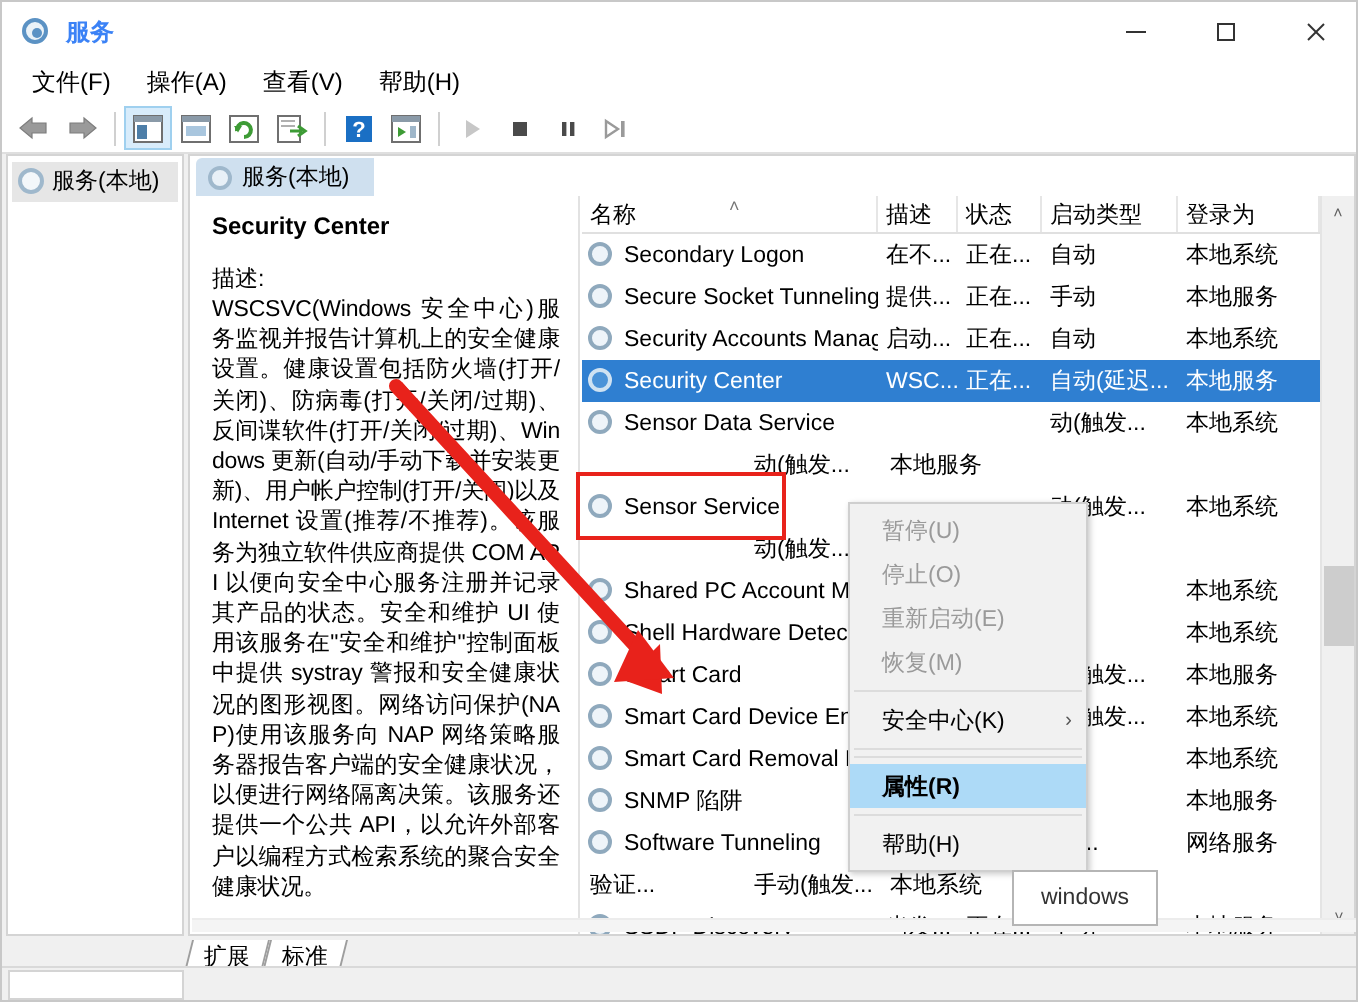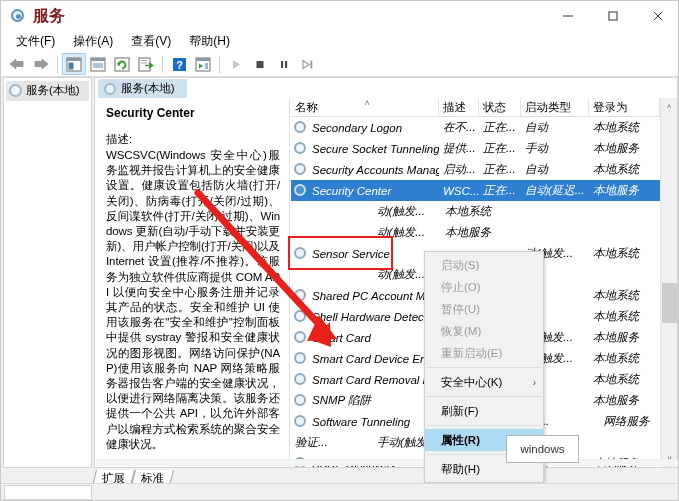--- a/index.html
+++ b/index.html
@@ -33,21 +33,21 @@
   .gear {
     position: absolute; left: 1px; top: 1px; width: 13px; height: 13px;
     border-radius: 50%;
     border: 2px solid #5b92c4;
     background: #eaf2f8;
   }
   .gear::after{
     content:""; position:absolute; left:3px; top:3px; width:5px;height:5px;
     border-radius:50%; background:#5b92c4;
   }
-  .title-text { font-size: 16px; color: #7f1d1d; font-weight: bold; }
+  .title-text { font-size: 12px; color: #3b82f6; font-weight: bold; }
   .win-buttons {
     position: absolute; right: 0; top: 0; height: 30px;
     display: flex; align-items: stretch;
   }
   .win-btn {
     width: 45px; height: 30px; display: flex; align-items: center; justify-content: center;
     color: #222; font-size: 13px; background: transparent;
   }
   .win-btn svg { display: block; }
 
@@ -151,21 +151,21 @@
     position: relative; display: flex; align-items: center;
     padding-left: 4px; border-right: 1px solid #e6e6e6;
     white-space: nowrap; overflow: hidden;
   }
   .hcell .sortmark {
     position: absolute; left: 50%; top: 0px; font-size: 9px; color: #767676;
   }
   .rows { position: relative; }
   .row {
     display: flex; height: 21px; align-items: center;
-    font-size: 11.5px; white-space: nowrap; font-style: italic;
+    font-size: 11.5px; white-space: nowrap;
   }
   .row.selected { background: #2f7fd1; color: #ffffff; }
   .cell { overflow: hidden; white-space: nowrap; padding-left: 4px; }
   .cell.name { display: flex; align-items: center; gap: 5px; padding-left: 3px; }
   .svc-gear {
     width: 13px; height: 13px; flex: none; position: relative;
   }
   .svc-gear i {
     position: absolute; left: 0; top: 0; width: 12px; height: 12px;
     border-radius: 50%; border: 2px solid #8fa9bd; background: #eef4f9;
@@ -453,20 +453,26 @@
                   <i></i>
                 </span>
                 <span>Security Center</span>
               </div>
               <div class="cell" style="width: 40px;">WSC...</div>
               <div class="cell" style="width: 42px;">正在...</div>
               <div class="cell" style="width: 68px;">自动(延迟...</div>
               <div class="cell" style="width: 71px;">本地服务</div>
             </div>
             <div class="row">
+              <div class="cell name" style="width: 148px;">
+                <span class="svc-gear">
+                  <i></i>
+                </span>
+                <span>Sensor Data Service</span>
+              </div>
               <div class="cell" style="width: 40px;"></div>
               <div class="cell" style="width: 42px;"></div>
               <div class="cell" style="width: 68px;">动(触发...</div>
               <div class="cell" style="width: 71px;">本地系统</div>
             </div>
             <div class="row">
               <div class="cell" style="width: 40px;"></div>
               <div class="cell" style="width: 42px;"></div>
               <div class="cell" style="width: 68px;">动(触发...</div>
               <div class="cell" style="width: 71px;">本地服务</div>
@@ -564,21 +570,21 @@
             <div class="row">
               <div class="cell name" style="width: 148px;">
                 <span class="svc-gear">
                   <i></i>
                 </span>
                 <span>Software Tunneling</span>
               </div>
               <div class="cell" style="width: 40px;">启用 ...</div>
               <div class="cell" style="width: 42px;"></div>
               <div class="cell" style="width: 68px;">动 ...</div>
-              <div class="cell" style="width: 71px; text-align: center;">网络服务</div>
+              <div class="cell" style="width: 71px;">网络服务</div>
             </div>
             <div class="row">
               <div class="cell" style="width: 40px;">验证...</div>
               <div class="cell" style="width: 42px;"></div>
               <div class="cell" style="width: 68px;">手动(触发...</div>
               <div class="cell" style="width: 71px;">本地系统</div>
             </div>
             <div class="row">
               <div class="cell name" style="width: 148px;">
                 <span class="svc-gear">
@@ -606,43 +612,37 @@
     <div class="red-box"></div>
 
     <svg class="arrow-svg" width="679" height="395">
       <path d="M196 118 L318 250 L308 262 L330 270 L329 245 L320 254 L200 114 Z" fill="#e8221b"></path>
       <path d="M197 116 L325 255" stroke="#e8221b" stroke-width="7" stroke-linecap="round"></path>
       <path d="M318 238 L336 262 L306 264 Z" fill="#e8221b"></path>
     </svg>
 
     <div class="ctxmenu" id="ctxmenu">
         <div class="ctx-item disabled">
-          <span>启动(S)</span>
+          <span>暂停(U)</span>
         </div>
         <div class="ctx-item disabled">
           <span>停止(O)</span>
         </div>
         <div class="ctx-item disabled">
-          <span>暂停(U)</span>
+          <span>重新启动(E)</span>
         </div>
         <div class="ctx-item disabled">
           <span>恢复(M)</span>
-        </div>
-        <div class="ctx-item disabled">
-          <span>重新启动(E)</span>
         </div>
         <div class="ctx-sep"></div>
         <div class="ctx-item">
           <span>安全中心(K)</span>
           <span class="sub">›</span>
         </div>
         <div class="ctx-sep"></div>
-        <div class="ctx-item">
-          <span>刷新(F)</span>
-        </div>
         <div class="ctx-sep"></div>
         <div class="ctx-item highlight">
           <span>属性(R)</span>
         </div>
         <div class="ctx-sep"></div>
         <div class="ctx-item">
           <span>帮助(H)</span>
         </div>
       </div>
 

